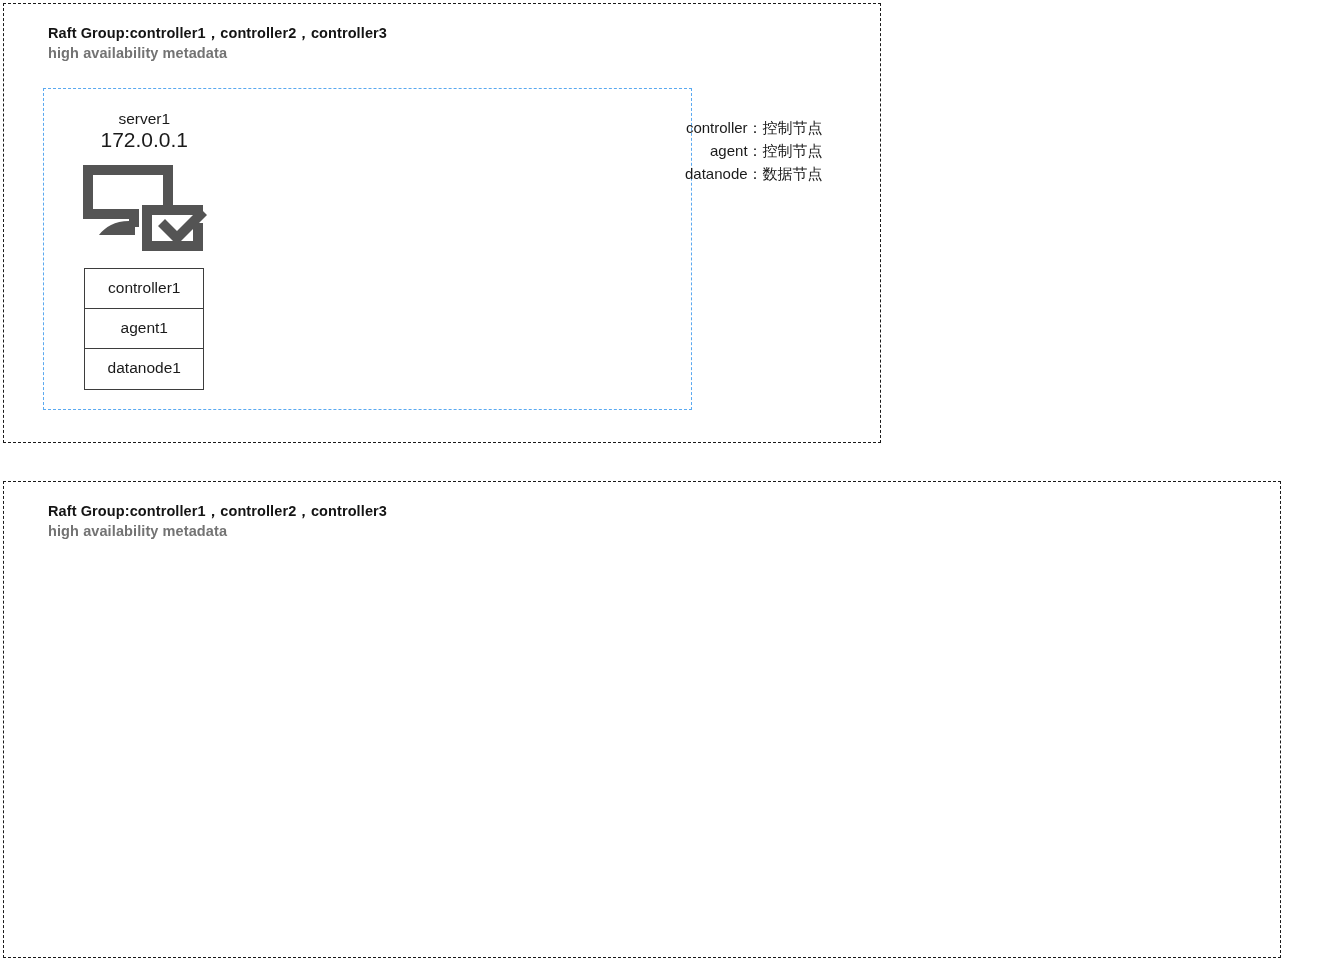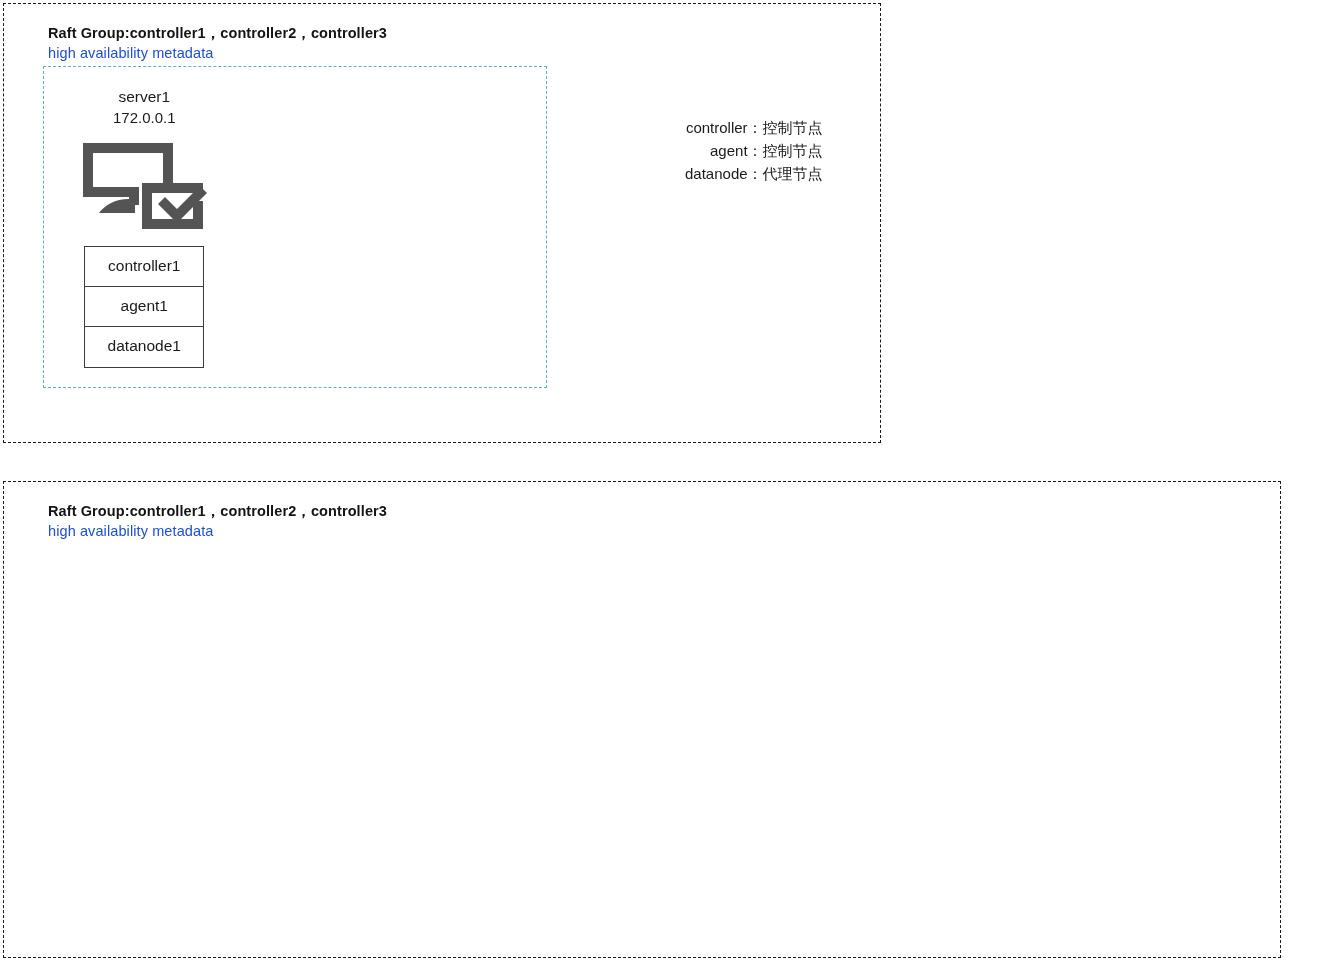--- a/index.html
+++ b/index.html
@@ -35,38 +35,38 @@
   .raft-title {
     font-size: 14.5px;
     font-weight: bold;
     color: #141414;
     letter-spacing: 0.1px;
     white-space: nowrap;
     line-height: 19px;
   }
   .ha-sub {
     font-size: 14.5px;
-    font-weight: normal;
-    color: #1d4ed8;
+    font-weight: bold;
+    color: #737373;
     letter-spacing: 0.1px;
     white-space: nowrap;
     line-height: 19px;
     margin-top: 1px;
   }
 
   
   .rack {
     position: absolute;
     border: 1.3px dashed #5aa9f0;
     box-sizing: border-box;
     display: flex;
     background: #ffffff;
   }
   #rack-top {
-    left: 39px; top: 62px; width: 504px; height: 322px;
+    left: 39px; top: 84px; width: 649px; height: 322px;
   }
 
   .server-col {
     position: relative;
     box-sizing: border-box;
     border-right: 1.3px dashed #5aa9f0;
     display: flex;
     flex-direction: column;
     align-items: center;
   }
@@ -74,21 +74,21 @@
   #rack-top .server-col    { width: 200.5px; }
 
   .server-name {
     margin-top: 19px;
     font-size: 15.5px;
     line-height: 21px;
     color: #1a1a1a;
     text-align: center;
   }
   .server-ip {
-    font-size: 15px;
+    font-size: 21px;
     line-height: 21px;
     color: #1a1a1a;
   }
 
   .host-icon {
     margin-top: 15px;
     width: 126px;
     height: 86px;
     display: block;
   }
@@ -152,21 +152,21 @@
         <div class="role-box">datanode1</div>
       </div>
     </div>
 
 
   </div>
 
   <div class="legend" id="legend-top">
     <span class="legend-line">controller：控制节点</span>
     <span class="legend-line">agent：控制节点</span>
-    <span class="legend-line">datanode：代理节点</span>
+    <span class="legend-line">datanode：数据节点</span>
   </div>
 </div>
 
 <div class="panel" id="panel-bottom">
   <div class="panel-header">
     <div class="raft-title">Raft Group:controller1，controller2，controller3</div>
     <div class="ha-sub">high availability metadata</div>
   </div>
 
 </div>

